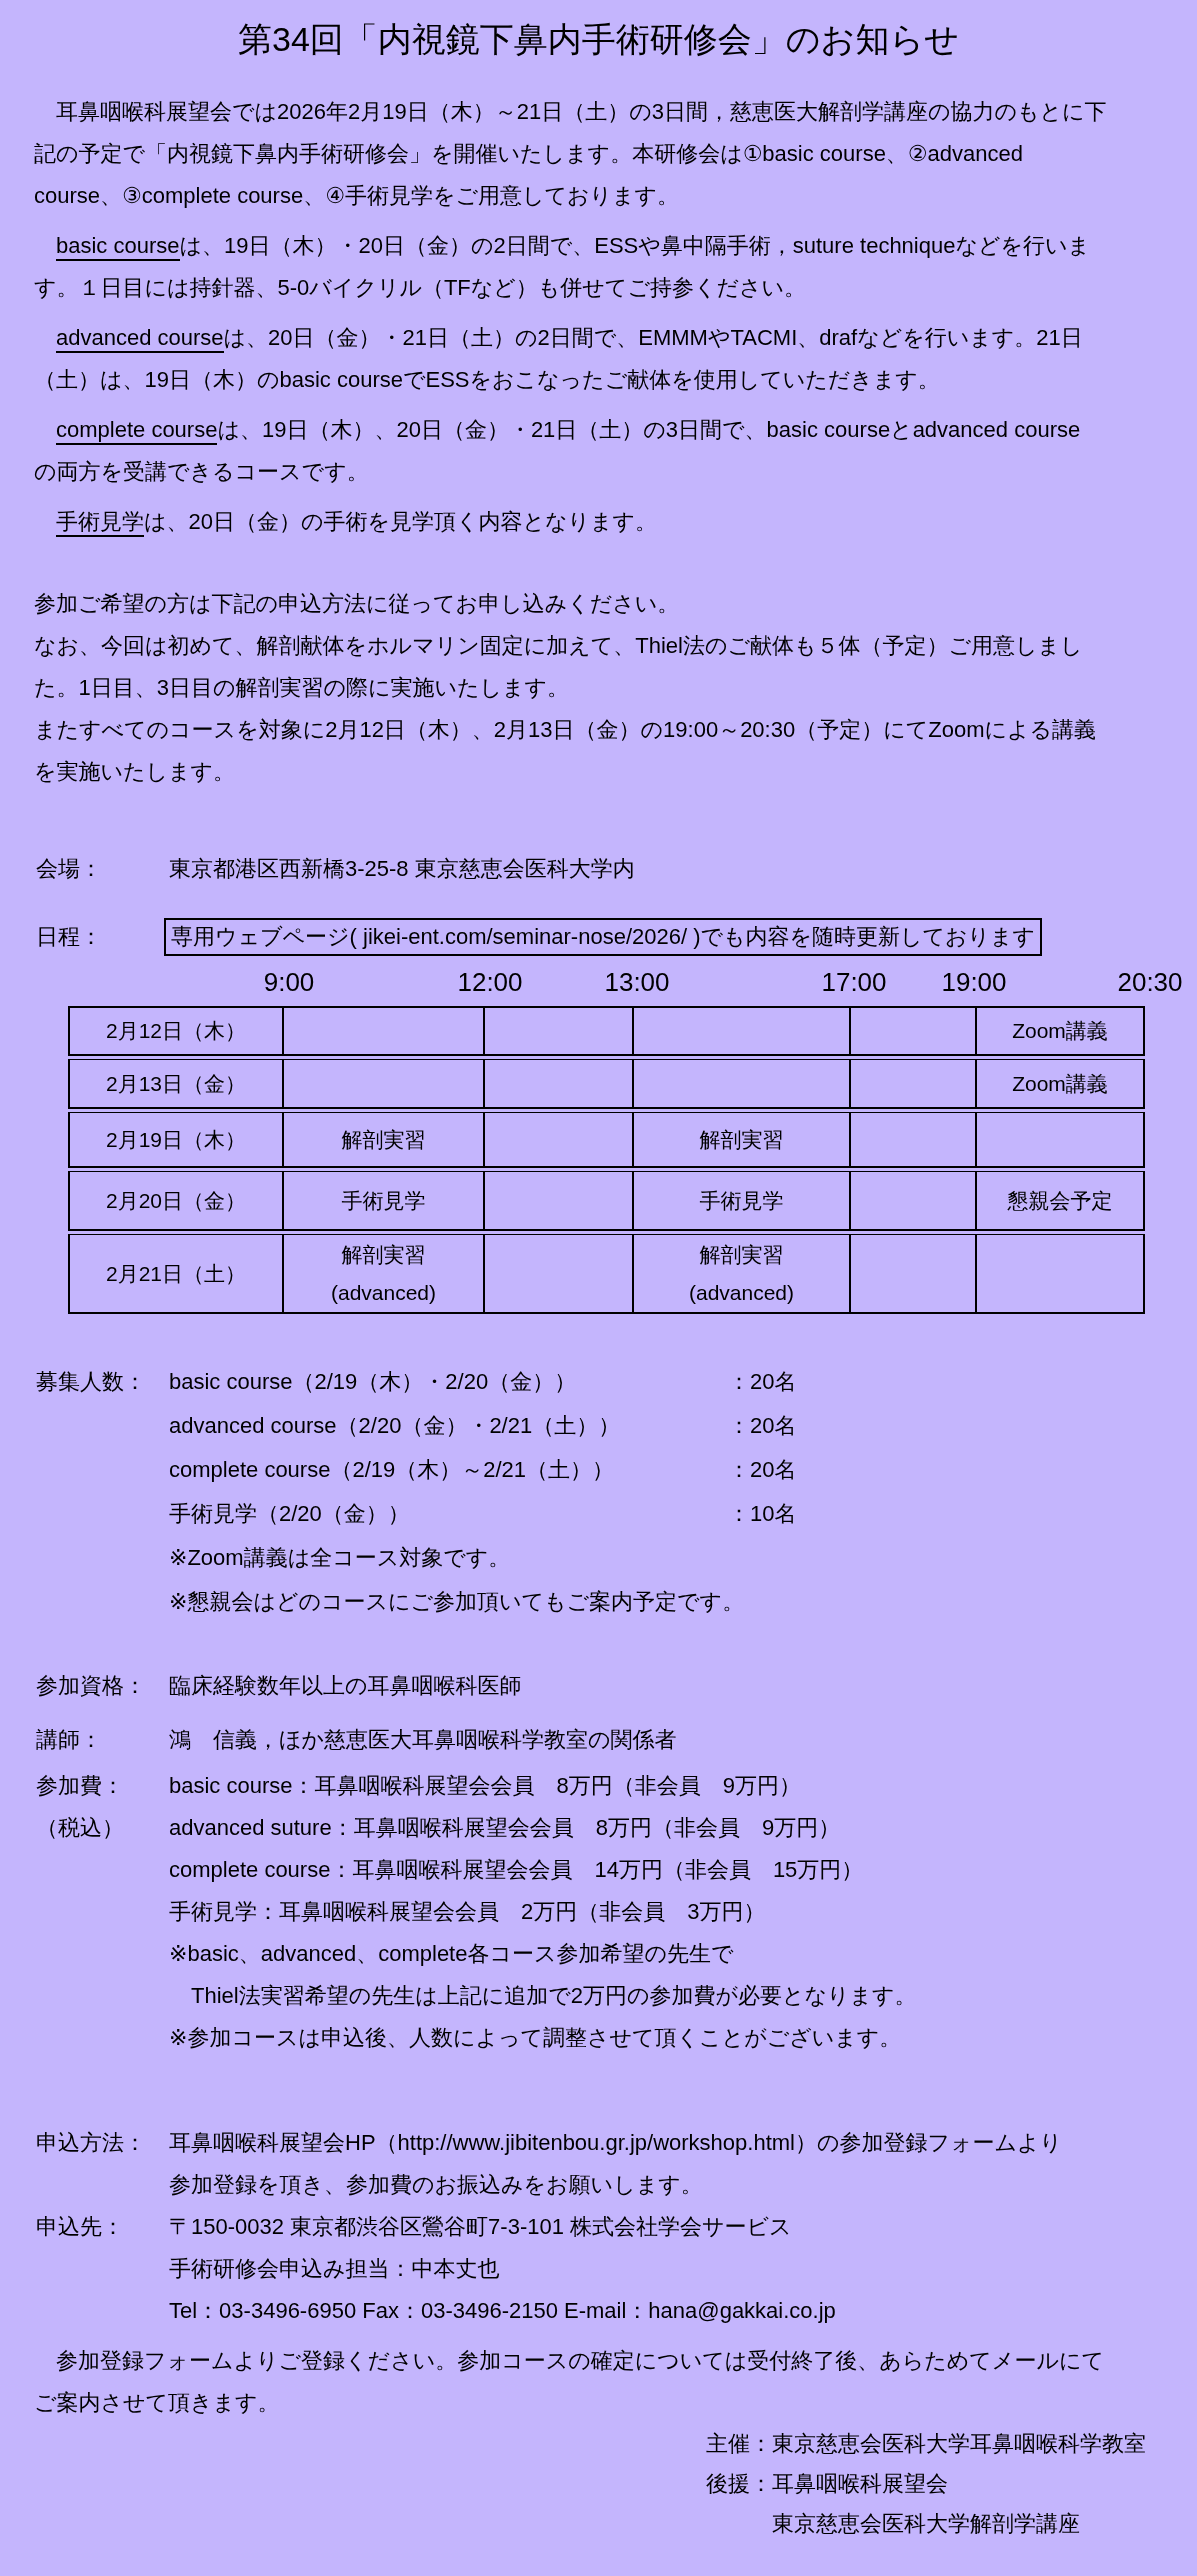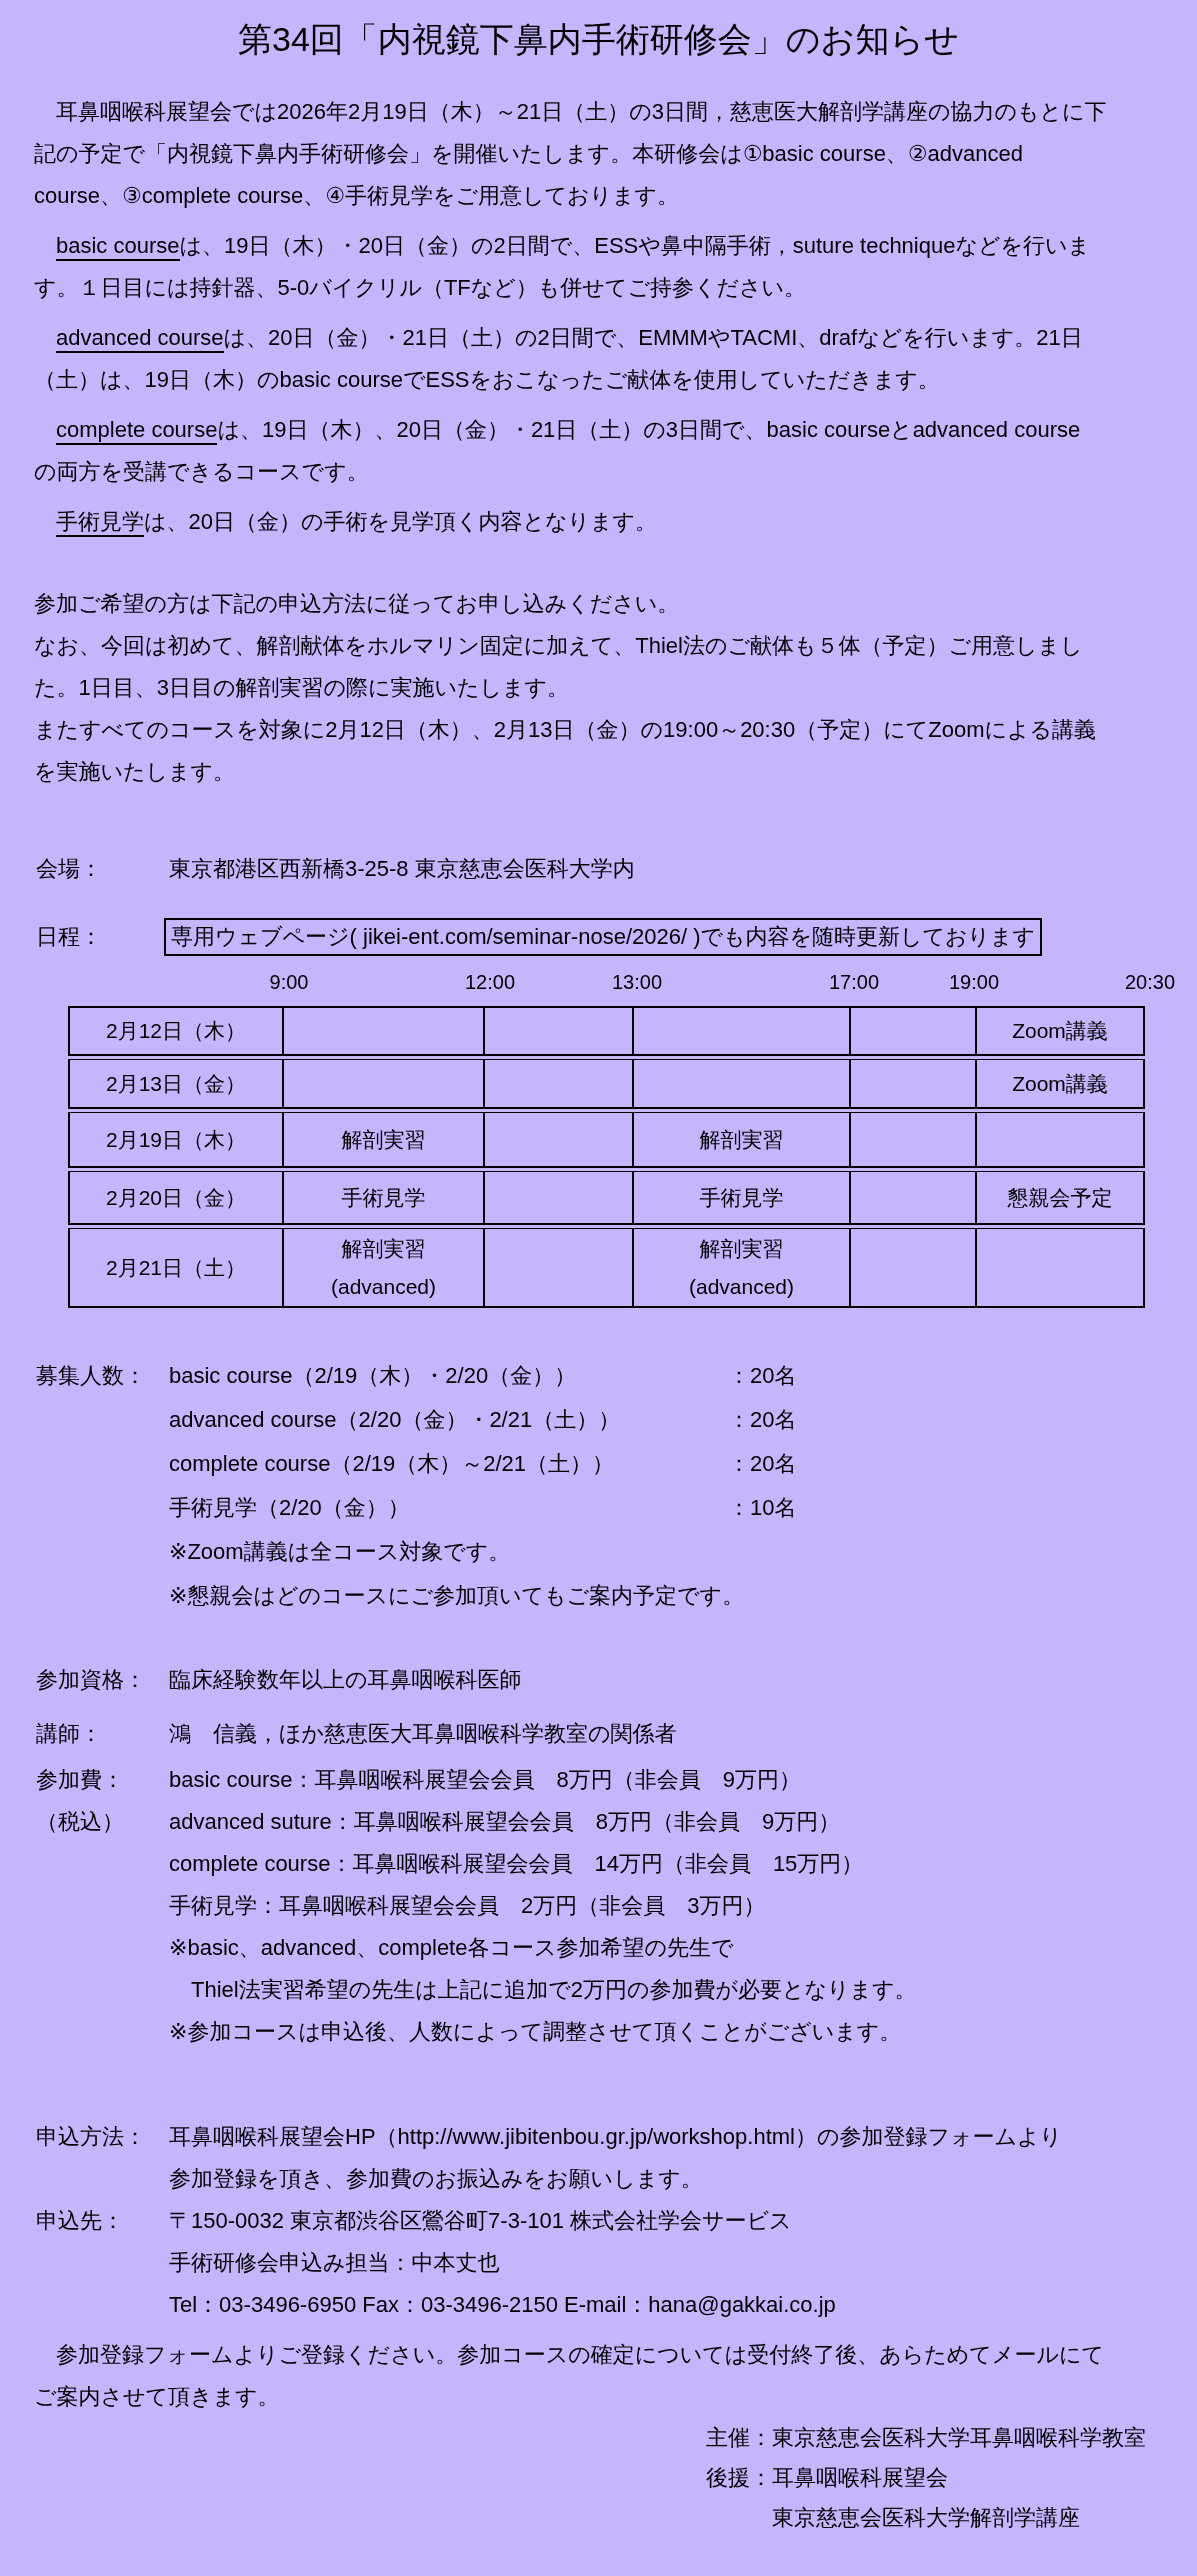--- a/index.html
+++ b/index.html
@@ -32,21 +32,21 @@
   .lbl{width:135px;flex:0 0 135px;padding-left:2px;box-sizing:border-box;}
   #sched-head{margin-top:26px;height:42px;}
   .webbox{
     margin-top:2px;
     border:2px solid #000;
     height:34px;line-height:34px;
     padding:0 5px;
     white-space:nowrap;
     box-sizing:content-box;
   }
-  #timebar{position:relative;margin:11px 0 0 68px;width:1076px;height:26px;font-size:20px;}
+  #timebar{position:relative;margin:11px 0 0 68px;width:1076px;height:26px;font-size:26px;}
   #timebar span{position:absolute;top:0;transform:translateX(-50%);line-height:26px;}
   #sched-table{
     margin:8px 0 0 68px;
     border-collapse:separate;
     border-spacing:0 3px;
     table-layout:fixed;
   }
   #sched-table td{
     border:1px solid #000;
     border-bottom-width:2px;
@@ -170,21 +170,21 @@
         <td>Zoom講義</td>
       </tr>
       <tr style="height:56px">
         <td>2月19日（木）</td>
         <td>解剖実習</td>
         <td></td>
         <td>解剖実習</td>
         <td></td>
         <td></td>
       </tr>
-      <tr style="height:54px">
+      <tr style="height:60px">
         <td>2月20日（金）</td>
         <td>手術見学</td>
         <td></td>
         <td>手術見学</td>
         <td></td>
         <td>懇親会予定</td>
       </tr>
       <tr style="height:80px">
         <td>2月21日（土）</td>
         <td>解剖実習

